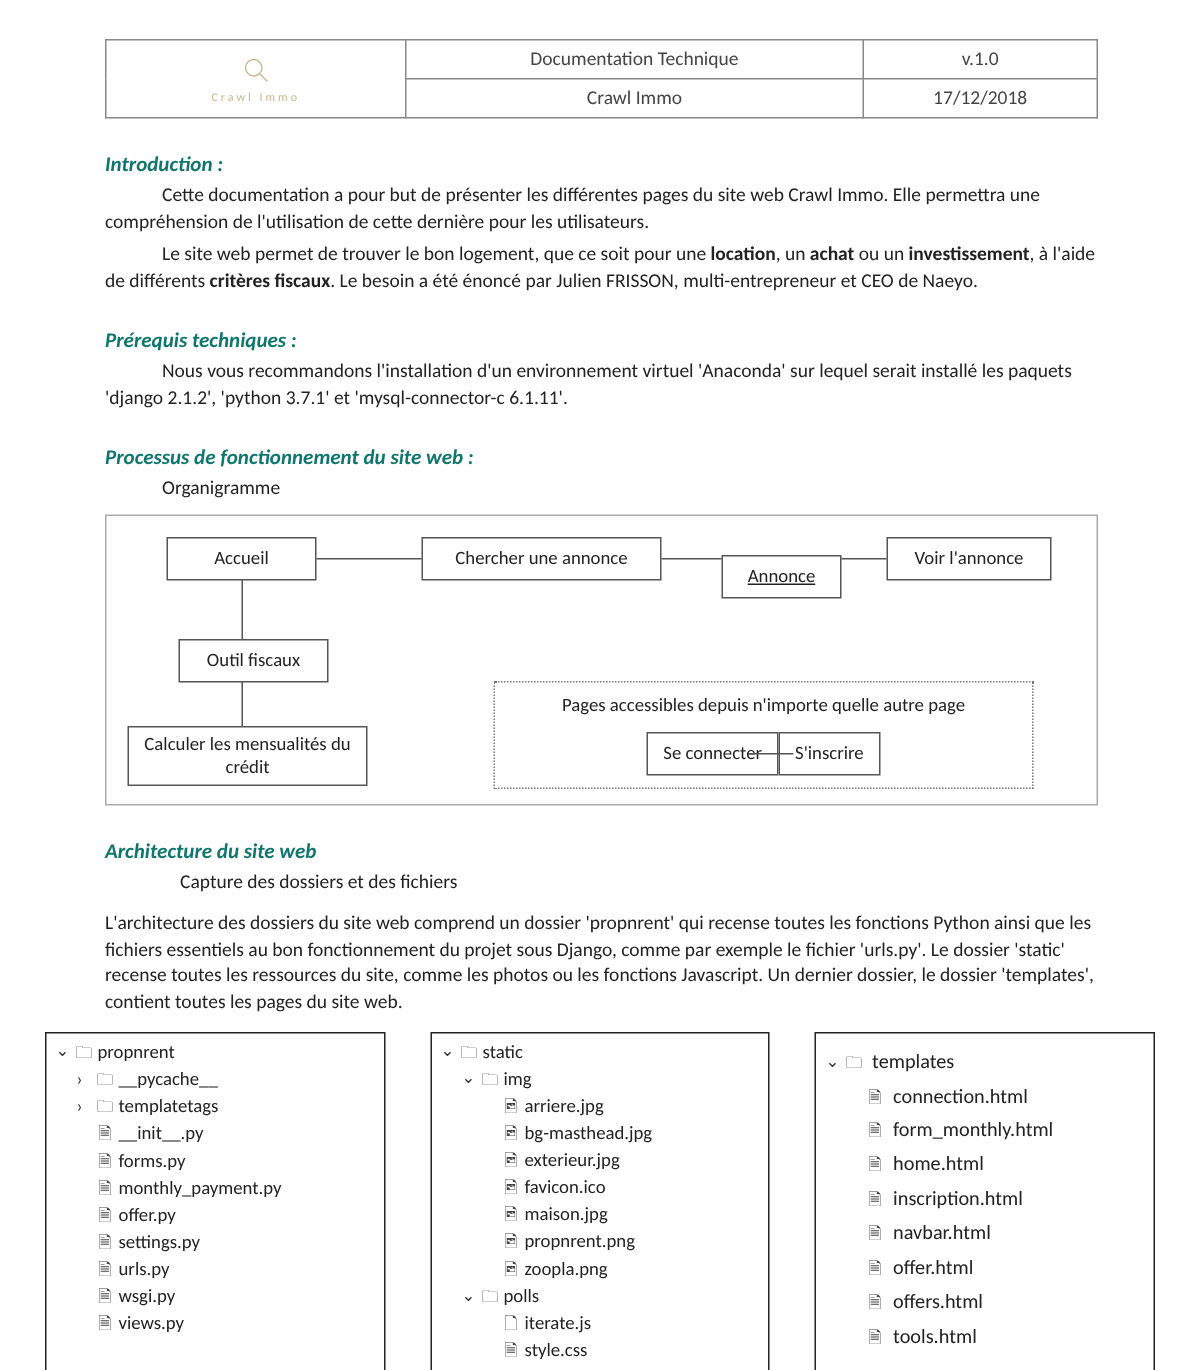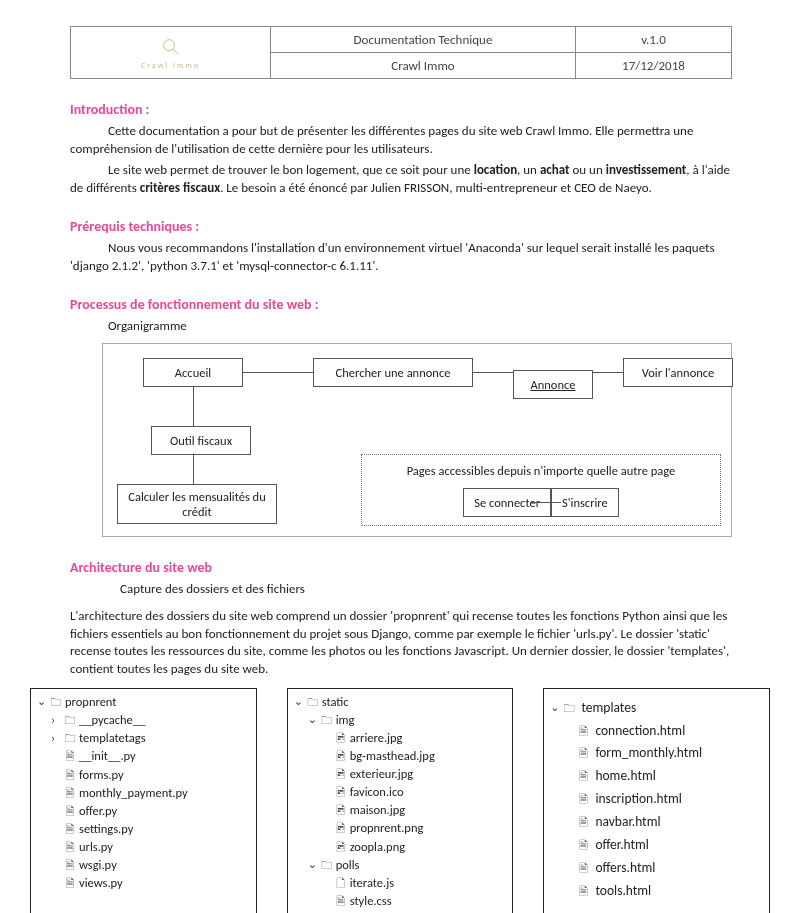--- a/index.html
+++ b/index.html
@@ -37,33 +37,33 @@
     color: #bfa36a;
     font-size: 9px;
   }
   .logo-svg { width: 22px; height: 22px; }
   .logo-caption { letter-spacing: 2px; margin-top: 2px; color: #c9b78e; font-size: 8px; }
 
   h3.section {
     font-size: 14px;
     font-weight: bold;
     margin: 22px 0 4px 0;
-    color: #ec4899;
+    color: #0f766e;
+    font-style: italic;
   }
   .body-text { margin: 0 0 4px 0; line-height: 1.35; }
   .indent { text-indent: 38px; }
 
   
   .flowchart {
     border: 1px solid #aaa;
     margin-top: 8px;
     padding: 12px 14px 14px 30px;
     position: relative;
     height: 194px;
-    margin-left: 32px;
   }
   .fbox {
     position: absolute;
     border: 1px solid #555;
     background: #fff;
     padding: 6px 10px;
     font-size: 12.5px;
     text-align: center;
   }
   .fline {

